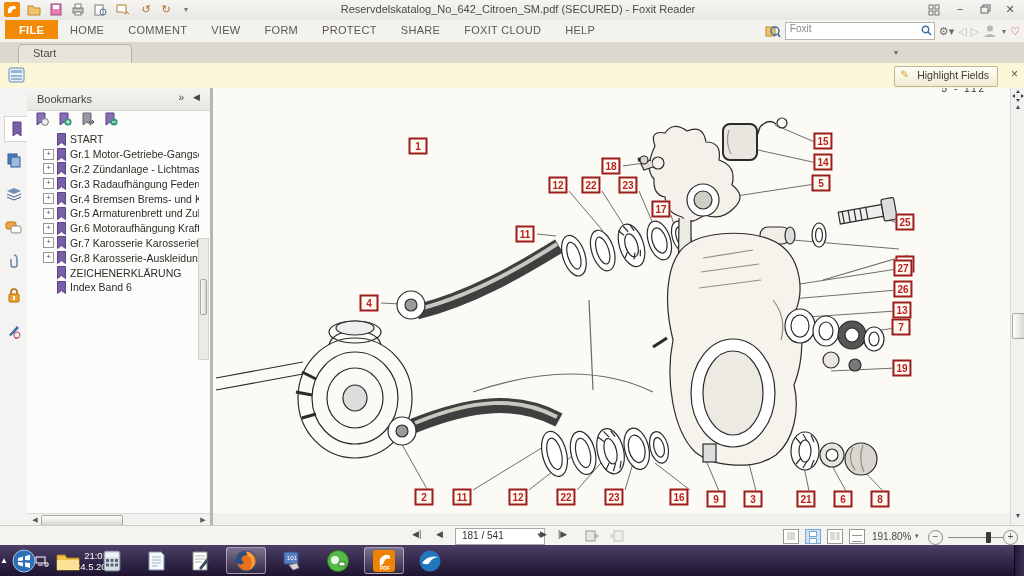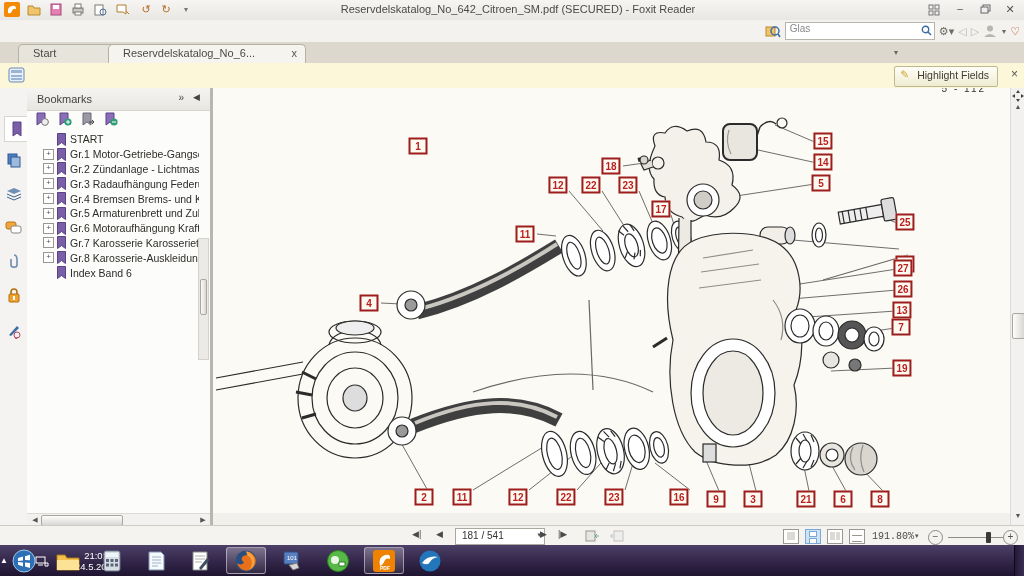--- a/index.html
+++ b/index.html
@@ -149,52 +149,49 @@
     <div class="winbtn" style="right:27px;">
       <svg width="11" height="10" style="margin:2px auto;">
           <rect x="3" y="1" width="7" height="6" fill="none" stroke="#666"></rect>
           <rect x="1" y="3" width="7" height="6" fill="#eee" stroke="#666"></rect>
         </svg>
     </div>
     <div class="winbtn" style="right:2px;font-size:11px;">✕</div>
   </div>
 
   <div class="abs" id="ribbon">
+    <div id="rtabs" style="padding-left:5px;"><span class="rtab file">FILE</span><span class="rtab">HOME</span><span class="rtab">COMMENT</span><span class="rtab">VIEW</span><span class="rtab">FORM</span><span class="rtab">PROTECT</span><span class="rtab">SHARE</span><span class="rtab">FOXIT CLOUD</span><span class="rtab">HELP</span></div>
     <div class="abs" id="findwrap">
       <svg width="16" height="14">
           <rect x="1" y="3" width="9" height="9" fill="#f0c36d" stroke="#b98a2e"></rect>
           <circle cx="10" cy="7" r="4" fill="none" stroke="#3c6ea5" stroke-width="1.5"></circle>
           <path d="M13 10l2 3" stroke="#3c6ea5" stroke-width="1.5"></path>
         </svg>
       <div id="findbox">
-        <span>Glas</span>
+        <span>Foxit</span>
         <svg width="11" height="11" style="position:absolute;right:2px;top:2px;">
             <circle cx="4.5" cy="4.5" r="3.2" fill="none" stroke="#3c6ea5" stroke-width="1.4"></circle>
             <path d="M7 7l3 3" stroke="#3c6ea5" stroke-width="1.4"></path>
           </svg>
       </div>
       <span class="mini">⚙▾</span>
       <span class="mini" style="color:#b9b6b0;">◁</span>
       <span class="mini" style="color:#b9b6b0;">▷</span>
       <svg width="15" height="14">
           <circle cx="7" cy="4.5" r="3" fill="#b9b6b0"></circle>
           <path d="M1 13 Q7 7 13 13Z" fill="#b9b6b0"></path>
         </svg>
       <span class="mini" style="font-size:8px;">▾</span>
       <span class="mini" style="color:#c0392b;">♡</span>
     </div>
   </div>
 
   <div class="abs" id="tabbar">
     <div class="doctab" style="left:18px;width:84px;">
       <span>Start</span>
-    </div>
-    <div class="doctab active" style="left:108px;width:168px;">
-      <span>Reservdelskatalog_No_6...</span>
-      <span style="position:absolute;right:8px;top:2px;color:#555;">x</span>
     </div>
     <div style="position:absolute;right:126px;top:6px;font-size:8px;color:#666;">▾</div>
   </div>
 
   <div class="abs" id="notif">
     <svg class="abs" style="left:8px;top:4px;" width="18" height="17">
       <rect x="1" y="1" width="15" height="14" rx="2" fill="#e8f0fa" stroke="#6a89b5"></rect>
       <rect x="3" y="3" width="11" height="3" fill="#9ab4d6"></rect>
         <rect x="3" y="8" width="11" height="2" fill="#9ab4d6"></rect>
         <rect x="3" y="11" width="11" height="2" fill="#9ab4d6"></rect>
@@ -346,20 +343,27 @@
   </div>
 
   <div class="bm-row">
     <span class="bm-exp">+</span>
     <svg class="bm-flag" width="11" height="13">
               <path d="M1.5 0.5h8v12l-4-3-4 3z" fill="#7a5fa8" stroke="#5a4385"></path>
             </svg>
     <span class="bm-label">Gr.8 Karosserie-Auskleidung Sitze S</span>
   </div>
 
+  <div class="bm-row">
+    <span class="bm-exp hidden">+</span>
+    <svg class="bm-flag" width="11" height="13">
+              <path d="M1.5 0.5h8v12l-4-3-4 3z" fill="#7a5fa8" stroke="#5a4385"></path>
+            </svg>
+    <span class="bm-label">ZEICHENERKLÄRUNG</span>
+  </div>
 
   <div class="bm-row">
     <span class="bm-exp hidden">+</span>
     <svg class="bm-flag" width="11" height="13">
               <path d="M1.5 0.5h8v12l-4-3-4 3z" fill="#7a5fa8" stroke="#5a4385"></path>
             </svg>
     <span class="bm-label">Index Band 6</span>
   </div>
 
 </div>
@@ -586,21 +590,21 @@
     <div class="vmode" style="left:827px;">
         <div style="display:flex;gap:1px;margin:2px;">
           <div style="width:5px;height:8px;background:#dcdad4;"></div>
           <div style="width:5px;height:8px;background:#dcdad4;"></div>
         </div>
       </div>
     <div class="vmode" style="left:849px;">
         <div style="margin:1px 2px;height:4px;border-bottom:1px solid #9a978f;"></div>
         <div style="margin:1px 2px;height:4px;border-bottom:1px solid #9a978f;"></div>
       </div>
-    <span class="abs" style="left:872px;top:5px;font-family:Liberation Mono, monospace;">191.80%</span>
+    <span class="abs" style="left:872px;top:5px;">191.80%</span>
     <span class="abs" style="left:915px;top:6px;font-size:7px;color:#555;">▾</span>
     <div class="zbtn" style="left:928px;">−</div>
     <div class="abs" id="zoomtrack" style="left:948px;width:62px;"></div>
     <div class="abs" id="zoomthumb" style="left:986px;"></div>
     <div class="zbtn" style="left:1003px;">+</div>
   </div>
 
   <div class="abs" id="taskbar">
     <div class="tb-slot" style="left:4px;">
       <svg class="tb-ic" width="24" height="24">

